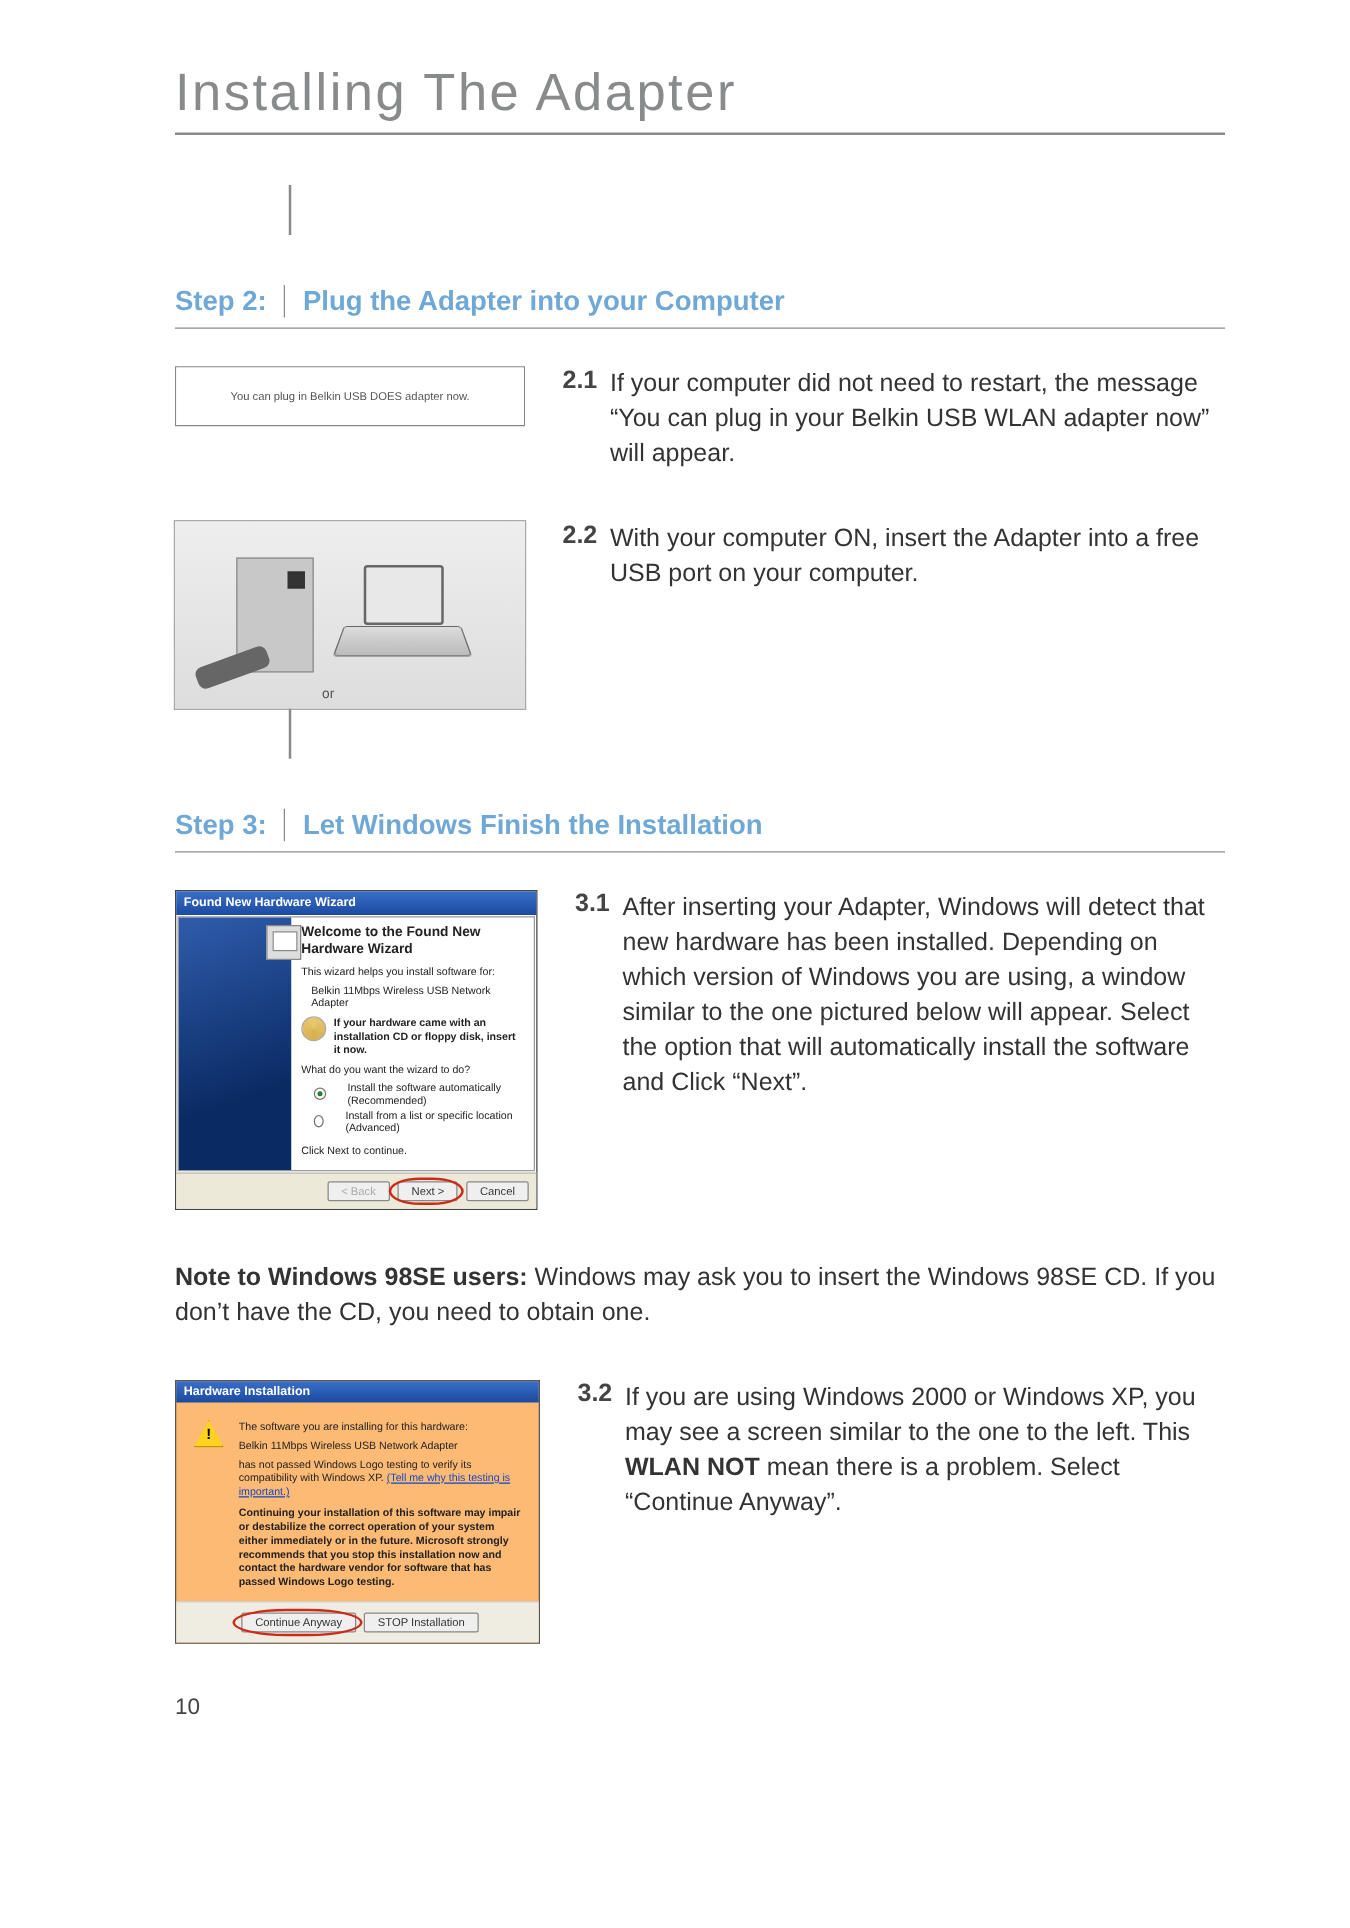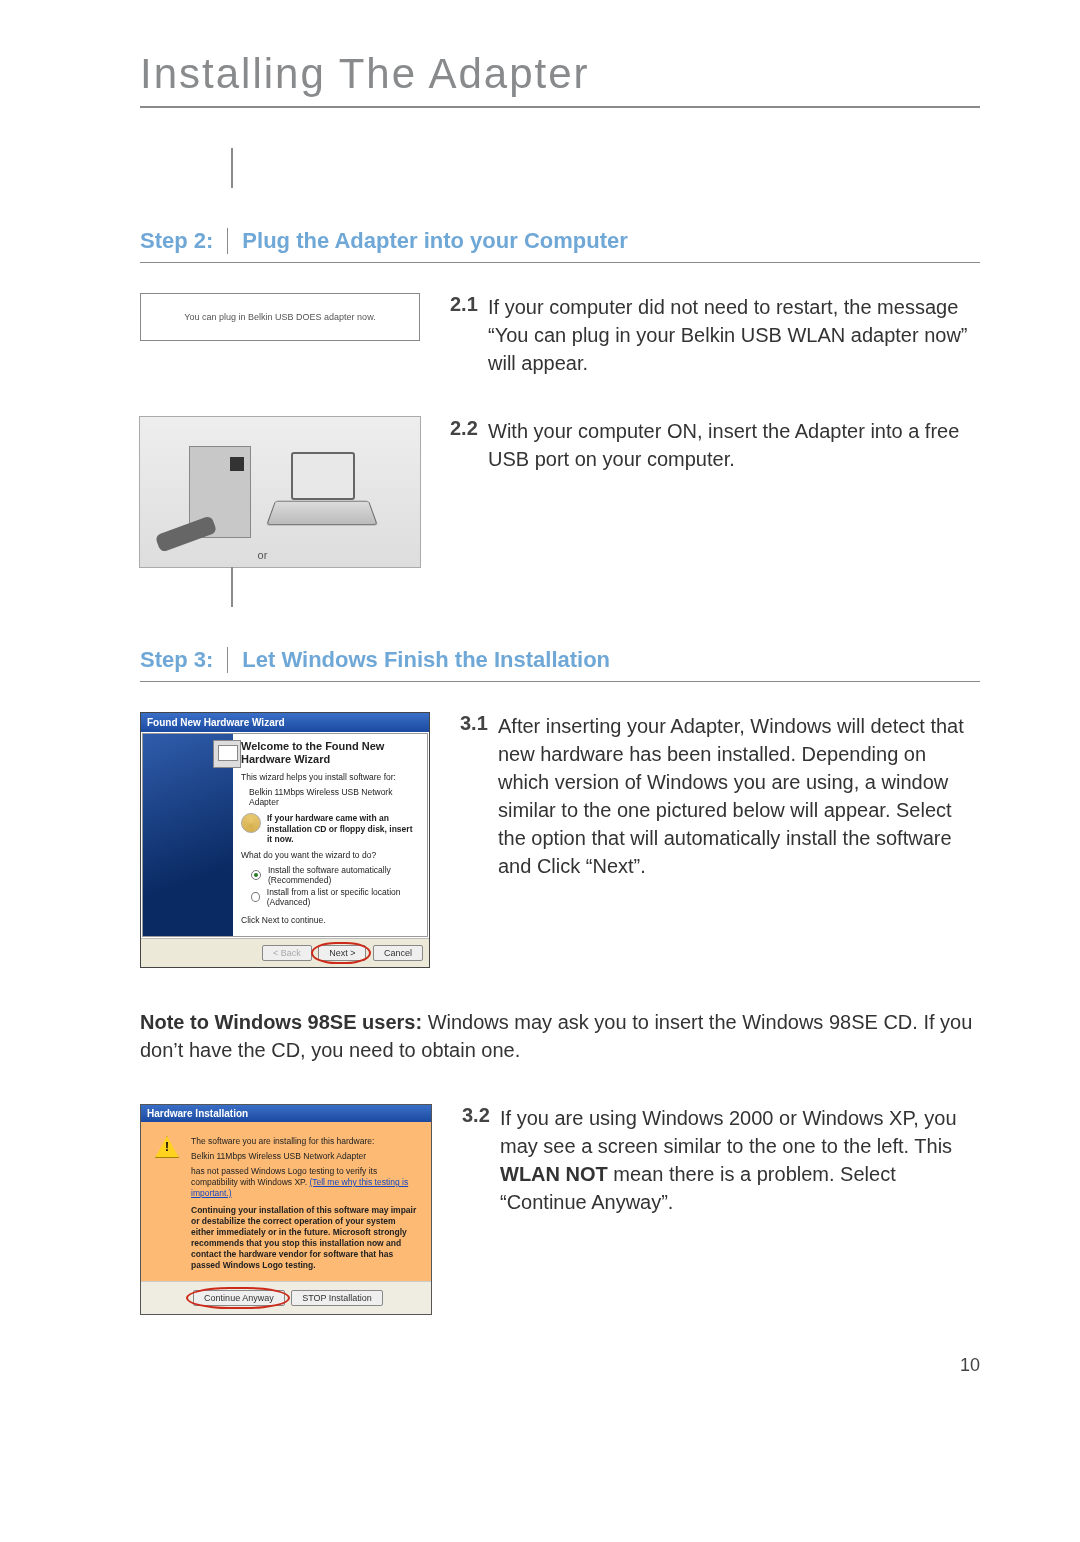--- a/index.html
+++ b/index.html
@@ -184,21 +184,21 @@
     padding: 6px 8px;
     color:#222;
     font-family: Tahoma, Arial, sans-serif;
   }
   .wiz-right .wtitle { font-weight:bold; font-size:11px; line-height:1.2; margin-bottom:6px;}
   .wiz-right .line { margin-bottom:5px; font-size:8.5px;}
   .wiz-right .indent { margin-left:8px; }
   .cdrow { display:flex; gap:6px; align-items:flex-start; margin:6px 0;}
   .cdrow .cd { width:18px;height:18px;border-radius:50%;background:conic-gradient(#e8c870,#d6b050,#e8c870); border:1px solid #aaa; flex:0 0 18px;}
   .cdrow .cdt { font-weight:bold; font-size:8.5px; line-height:1.2;}
-  .radio-row { display:flex; gap:7px; align-items:center; font-size:8.5px; margin:2px 0 2px 10px;}
+  .radio-row { display:flex; gap:17px; align-items:center; font-size:8.5px; margin:2px 0 2px 10px;}
   .radio-row .r { width:8px;height:8px;border:1px solid #777;border-radius:50%;display:inline-block;}
   .radio-row .r.sel::after{content:'';display:block;width:4px;height:4px;background:#2a7a2a;border-radius:50%;margin:2px;}
   .wiz-buttons {
     text-align: right;
     padding: 6px;
     background: #ece9d8;
     border-top:1px solid #bbb;
   }
   .btn {
     display:inline-block; font-size:9px; padding:2px 10px; background:#efefef;
@@ -240,21 +240,21 @@
     clip-path: polygon(50% 0, 100% 100%, 0 100%);
     position:relative;
   }
   .hw-body .warn::after{content:'!';position:absolute;left:0;right:0;text-align:center;top:3px;font-weight:bold;color:#000;font-size:12px;}
   .hw-text .bold { font-weight:bold; }
   .hw-text .link{ color:#1547c2; text-decoration:underline; }
   .hw-btns {
     text-align:center; padding:8px; border-top:1px solid #ccc; background:#efece2;
   }
   .page-num {
-    text-align:right;
+    text-align:left;
     font-size:18px;
     color:#444;
     margin-top:30px;
   }
 </style>
 </head>
 <body>
 
 <div class="page">
 

